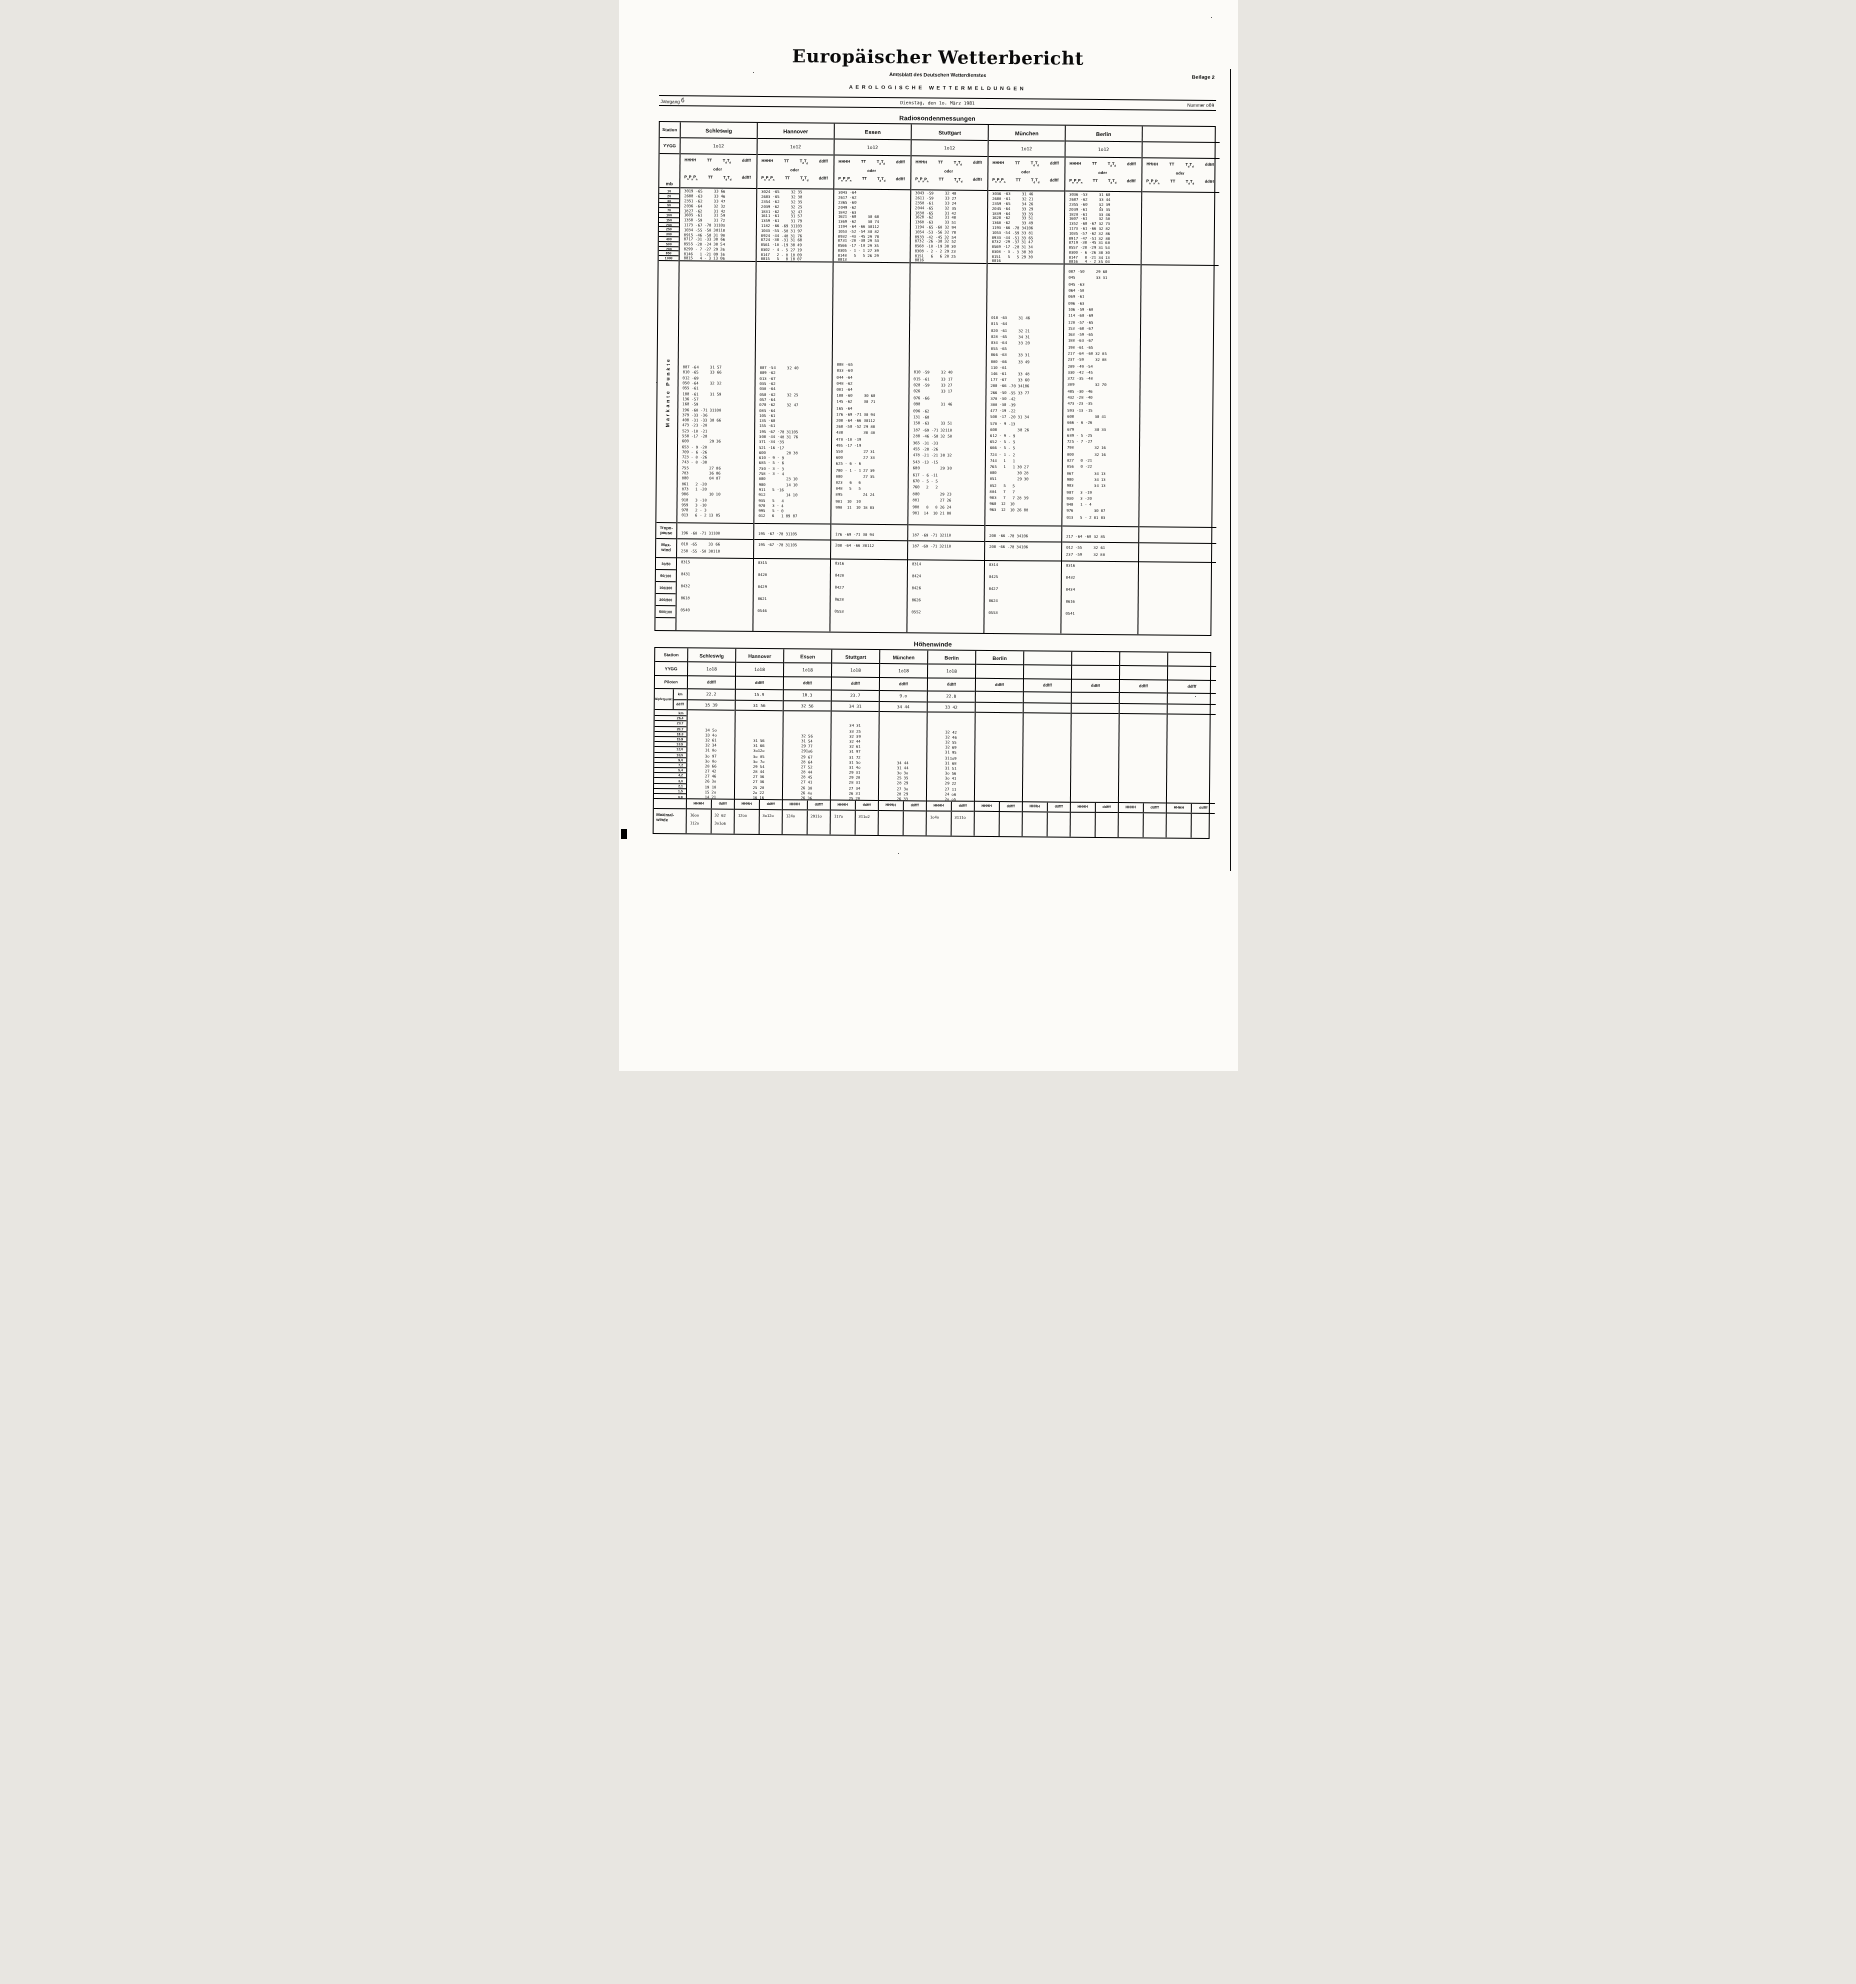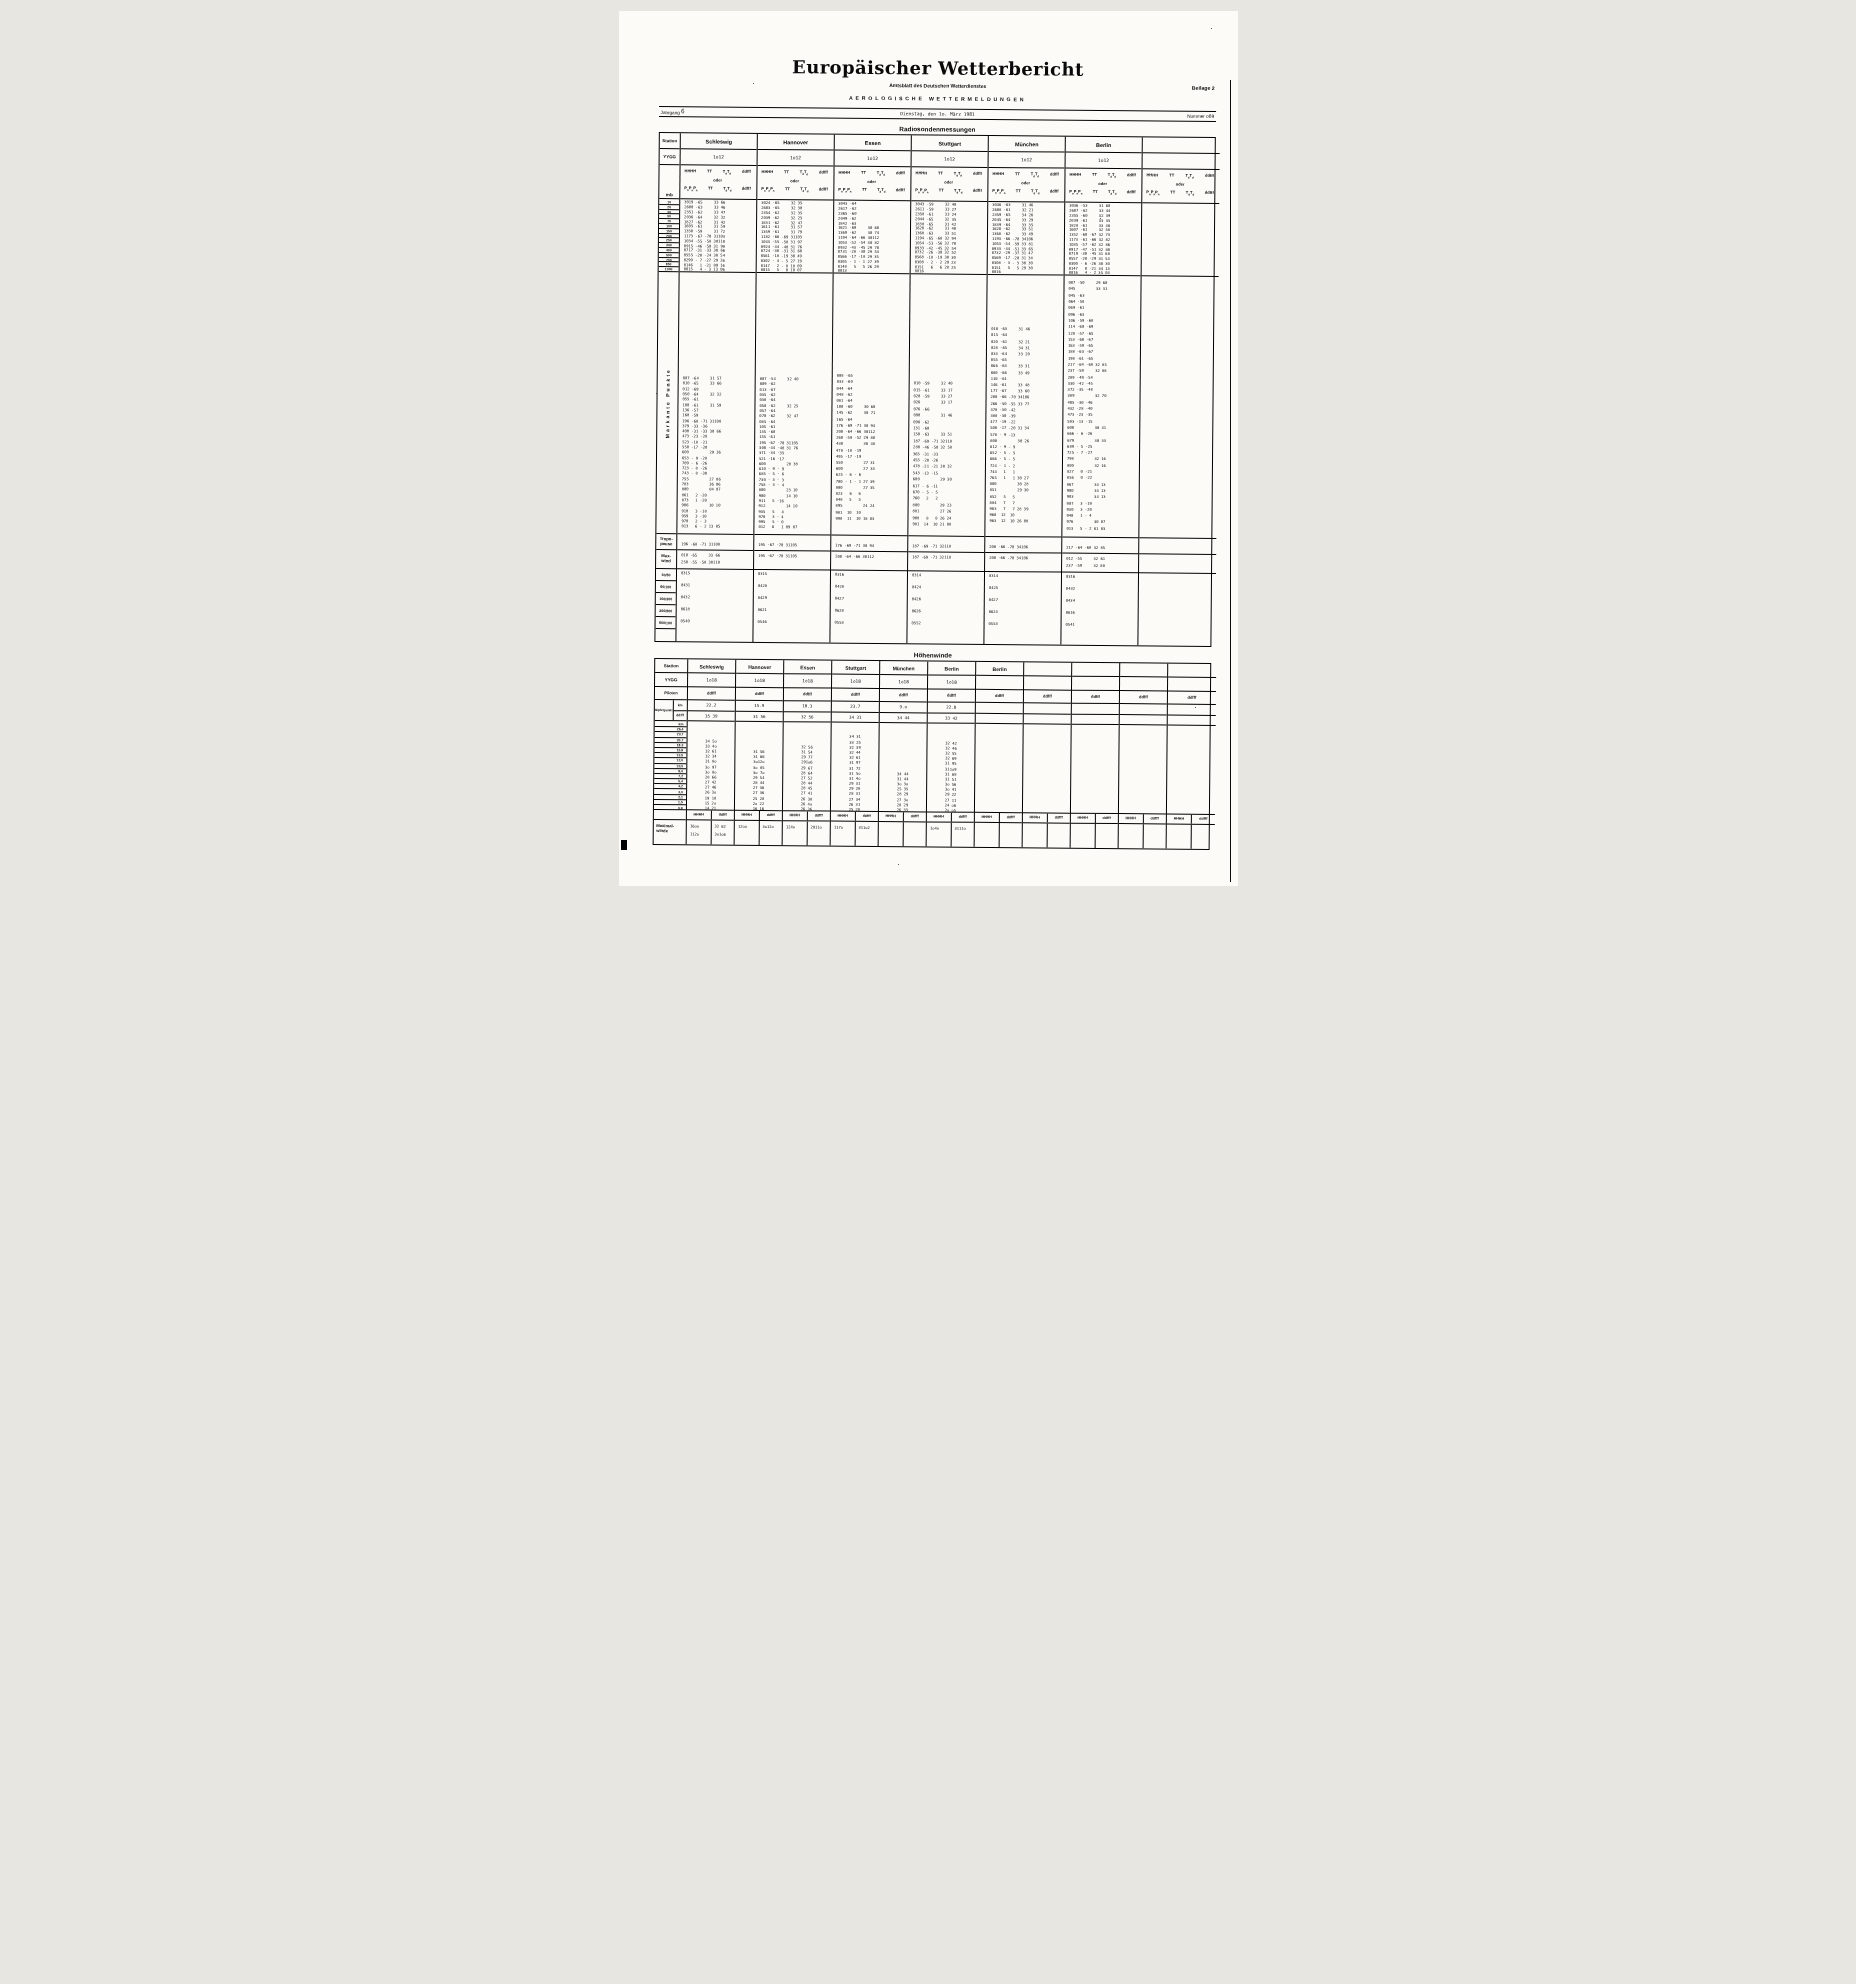--- a/index.html
+++ b/index.html
@@ -1,20 +1,20 @@
 <!DOCTYPE html>
 <html style="font-size:6.4px"><head>
 <meta charset="utf-8">
 <style>
   * { box-sizing: border-box; margin: 0; padding: 0; }
   html,body { background:#e8e6e1; }
   .page {
     position: relative;
-    width: 619px; height: 875px;
-    margin: 11px auto;
+    width: 619px; height: 1071px;
+    margin: 0 auto;
     background: #fcfbf8;
     color: #0a0a0a;
     font-family: "Liberation Sans", sans-serif;
     overflow: hidden;
   }
   .tilt { transform: rotate(0.5deg); transform-origin: 32px 60px; }
 
   
   .hdr { margin-left: 40px; width: 557px; }
   .doc-title {

